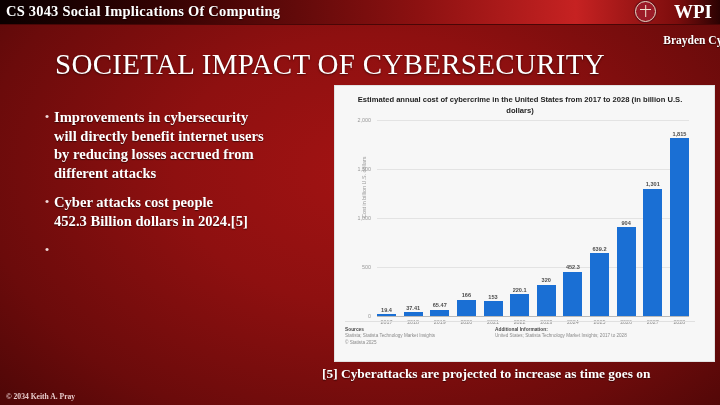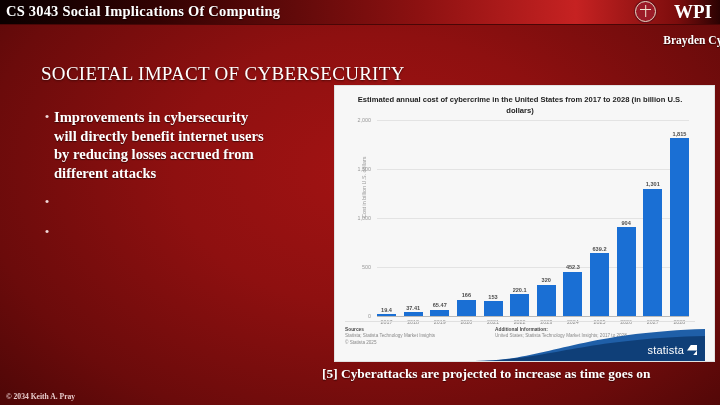--- a/index.html
+++ b/index.html
@@ -18,22 +18,22 @@
   .wpi-seal{width:19px;height:19px;border-radius:50%;background:#9b1b28;
     border:1.5px solid #e9dcc6;position:relative;box-shadow:0 0 0 1px #6d0f18;}
   .wpi-seal:before{content:"";position:absolute;left:50%;top:3px;width:1.6px;height:12px;
     background:#f1e6d2;transform:translateX(-50%);}
   .wpi-seal:after{content:"";position:absolute;left:4px;top:6.5px;width:11px;height:1.6px;background:#f1e6d2;}
   .wpi-text{font-size:19px;font-weight:bold;color:#fff;letter-spacing:0px;line-height:19px;
     font-family:"Liberation Serif",serif;}
   .author{position:absolute;right:10px;top:34px;font-size:11.5px;font-weight:bold;color:#fff;
     text-shadow:0 1px 1px rgba(0,0,0,.6);}
   
-  .slide-title{position:absolute;left:41px;top:48px;font-size:19px;color:#fff;letter-spacing:.3px;
-    text-shadow:0 1px 2px rgba(0,0,0,.55);white-space:nowrap;margin-top:15px;}
+  .slide-title{position:absolute;left:55px;top:48px;font-size:29px;color:#fff;letter-spacing:.3px;
+    text-shadow:0 1px 2px rgba(0,0,0,.55);white-space:nowrap;}
   
   .bullets{position:absolute;left:40px;top:108px;width:292px;}
   .bullet{display:flex;margin-bottom:11px;}
   .bullet .dot{color:#f0dada;font-size:13px;line-height:18.5px;width:14px;flex:none;text-align:center;}
   .bullet .btxt{font-size:14.6px;font-weight:bold;color:#fff;line-height:18.5px;
     text-shadow:0 1px 1px rgba(0,0,0,.55);white-space:pre-line;}
   
   .chart-panel{position:absolute;left:335px;top:86px;width:379px;height:275px;background:#f7f7f7;
     box-shadow:0 0 0 1px #e2e2e2;overflow:hidden;}
   .chart-title{position:absolute;left:18px;top:8px;width:334px;text-align:center;font-size:7.6px;
@@ -90,20 +90,22 @@
   <div class="bullets">
     <div class="bullet">
       <span class="dot">•</span>
       <span class="btxt">Improvements in cybersecurity
 will directly benefit internet users
 by reducing losses accrued from
 different attacks</span>
     </div>
     <div class="bullet">
       <span class="dot">•</span>
+      <span class="btxt">Cyber attacks cost people
+452.3 Billion dollars in 2024.[5]</span>
     </div>
     <div class="bullet">
       <span class="dot">•</span>
     </div>
   </div>
 
   <div class="chart-panel">
     <div class="chart-title">Estimated annual cost of cybercrime in the United States from 2017 to 2028 (in billion U.S. dollars)</div>
 
     <div class="ylabel">Cost in billion U.S. dollars</div>
@@ -194,29 +196,19 @@
       <div class="foot-sep"></div>
       <div class="foot-col" style="left:10px;top:6px;width:150px;">
         <b>Sources</b><br>
         <span>Statista; Statista Technology Market Insights</span><br>
         <span>© Statista 2025</span>
       </div>
       <div class="foot-col" style="left:160px;top:6px;width:200px;">
         <b>Additional Information:</b><br>
         <span>United States; Statista Technology Market Insights; 2017 to 2028</span>
       </div>
-      <div class="swoosh">
-        <svg width="230" height="34" viewBox="0 0 230 34" preserveAspectRatio="none">
-          <path d="M0,34 C70,34 100,6 230,2 L230,34 Z" fill="#1f5fa8"></path>
-          <path d="M0,34 C75,33 105,12 230,9 L230,34 Z" fill="#0f3f78"></path>
-        </svg>
-        <div class="statista">
-          <span class="statista-word">statista</span>
-          <span class="statista-mark"></span>
-        </div>
-      </div>
     </div>
   </div>
 
   <div class="caption">[5] Cyberattacks are projected to increase as time goes on</div>
   <div class="copyright">© 2034 Keith A. Pray</div>
   <div class="pagenum">35</div>
 </div>
 
 </body></html>

